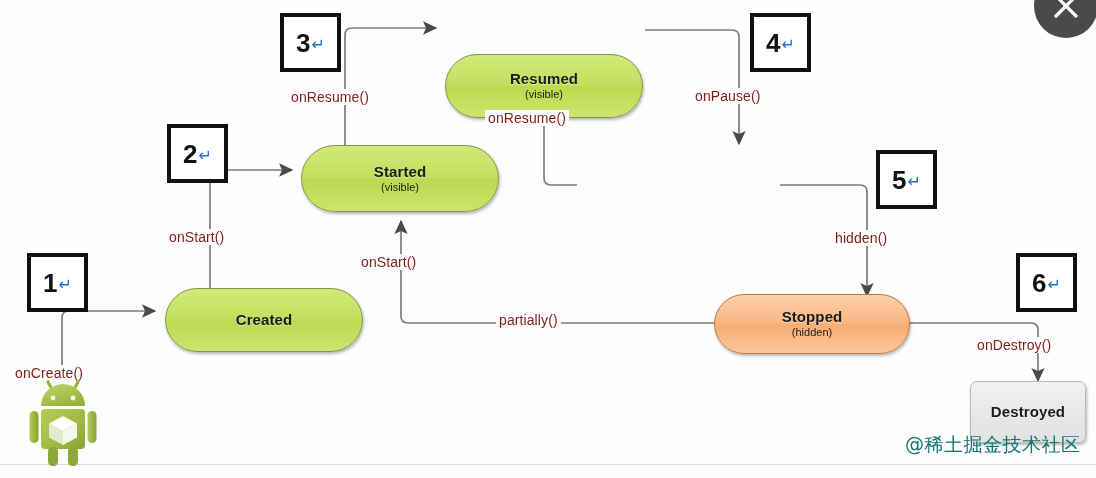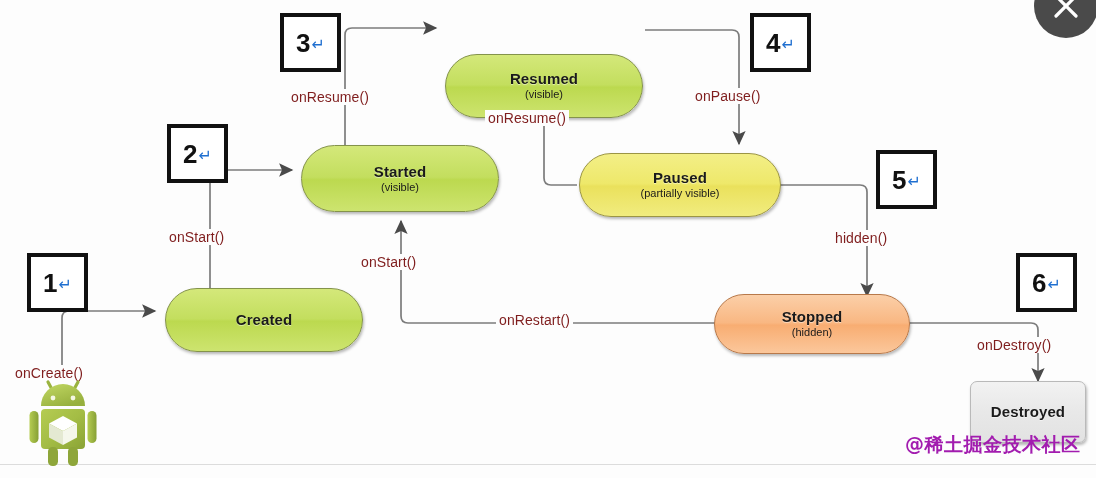--- a/index.html
+++ b/index.html
@@ -113,25 +113,24 @@
     top: 372px;
     width: 70px;
     height: 96px;
   }
   
   #watermark {
     position: absolute;
     left: 905px;
     top: 432px;
     font-size: 19px;
-    color: #a21caf;
+    color: #0f766e;
     font-family: "DejaVu Sans", sans-serif;
     white-space: nowrap;
     letter-spacing: 0.5px;
-    font-weight: bold;
   }
   
   #close-btn {
     position: absolute;
     left: 1034px;
     top: -26px;
     width: 64px;
     height: 64px;
     border-radius: 50%;
     background: #4a4a4a;
@@ -179,24 +178,20 @@
   <div class="node pill n-green" style="left:301px; top:145px; width:198px; height:67px;">
     <span class="t1">Started</span>
     <span class="t2">(visible)</span>
   </div>
 
   <div class="node pill n-green" style="left:445px; top:10px; width:198px; height:64px;margin-top:44px;">
     <span class="t1">Resumed</span>
     <span class="t2">(visible)</span>
   </div>
 
-  <div class="node pill n-yellow" style="left:579px; top:153px; width:202px; height:64px;">
-    <span class="t1">Paused</span>
-    <span class="t2">(partially visible)</span>
-  </div>
 
   <div class="node pill n-orange" style="left:714px; top:294px; width:196px; height:60px;">
     <span class="t1">Stopped</span>
     <span class="t2">(hidden)</span>
   </div>
 
   <div class="node n-gray" style="left:970px; top:381px; width:116px; height:62px;">
     <span class="t1">Destroyed</span>
   </div>
 
@@ -205,21 +200,21 @@
   <div class="elabel" style="left:166px; top:229px;">onStart()</div>
 
   <div class="elabel" style="left:288px; top:89px;">onResume()</div>
 
   <div class="elabel" style="left:692px; top:88px;">onPause()</div>
 
   <div class="elabel" style="left:485px; top:110px;">onResume()</div>
 
   <div class="elabel" style="left:832px; top:230px;">hidden()</div>
 
-  <div class="elabel" style="left:496px; top:312px;">onRestart()</div>
+  <div class="elabel" style="left:496px; top:312px;">partially()</div>
 
   <div class="elabel" style="left:358px; top:254px;">onStart()</div>
 
   <div class="elabel" style="left:974px; top:337px;">onDestroy()</div>
 
   <div class="numbox" style="left:27px; top:253px;">
     <span class="num">1</span>
     <span class="ret">↵</span>
   </div>
 

